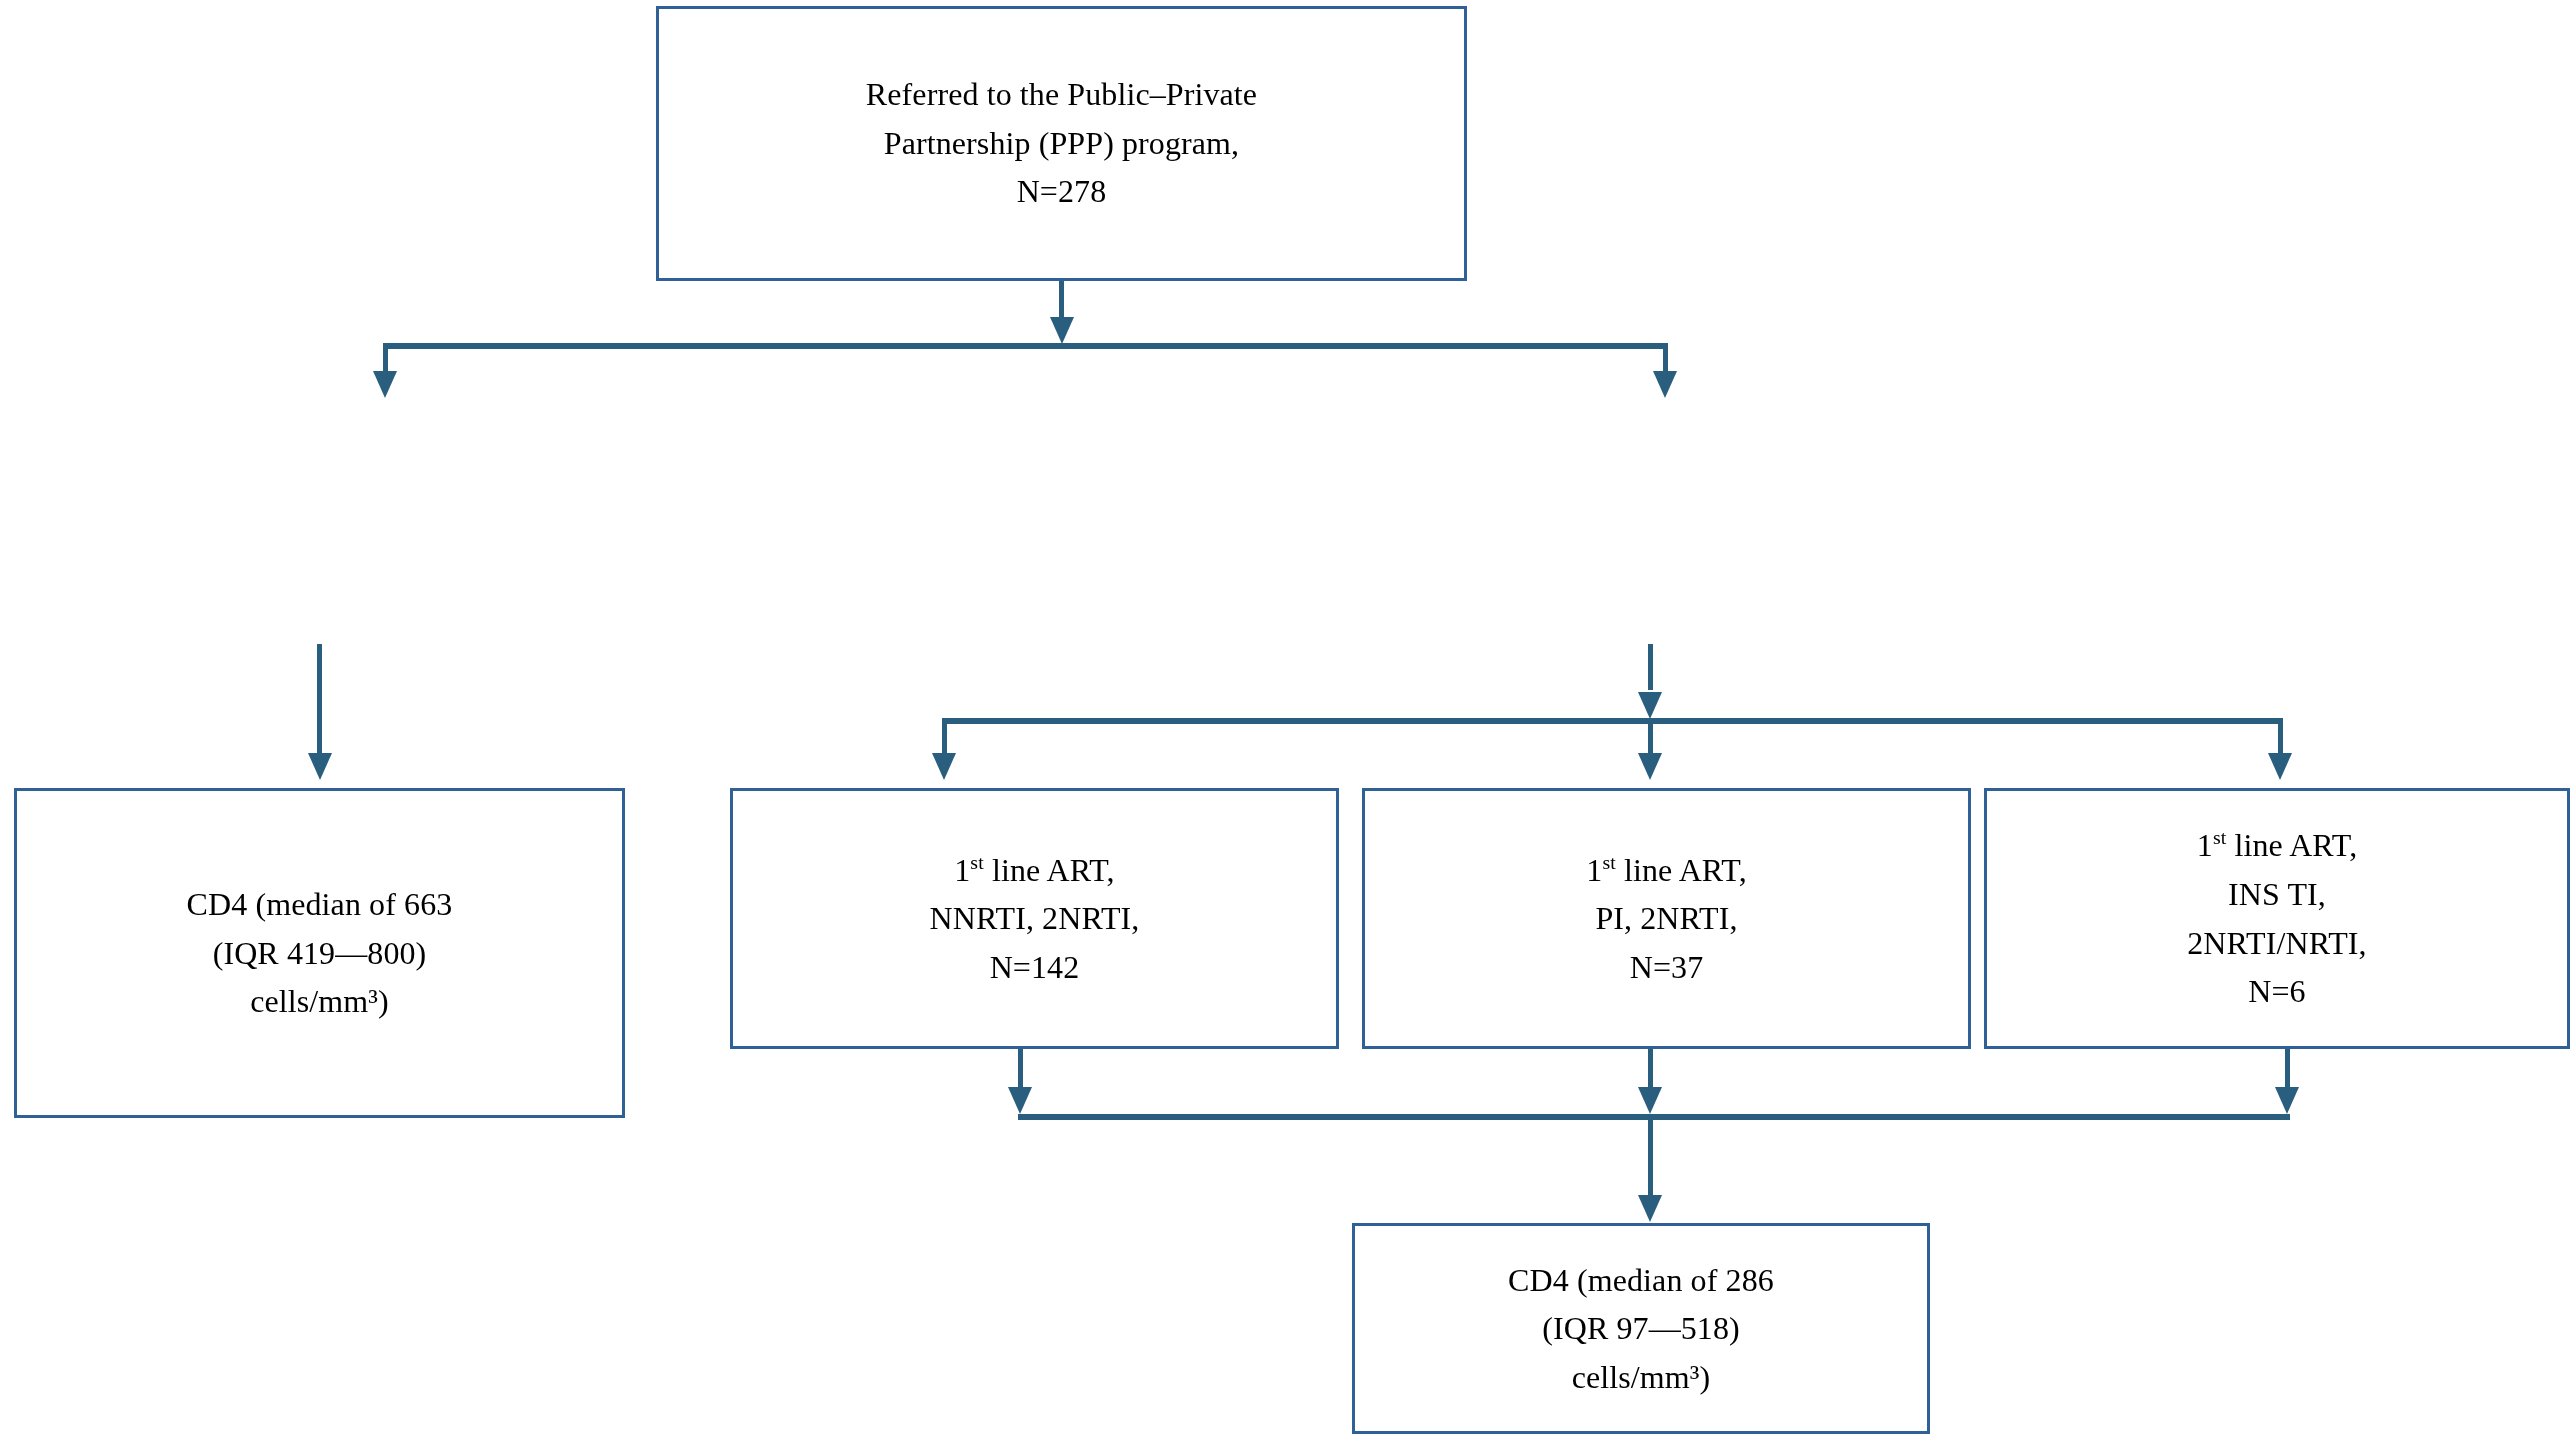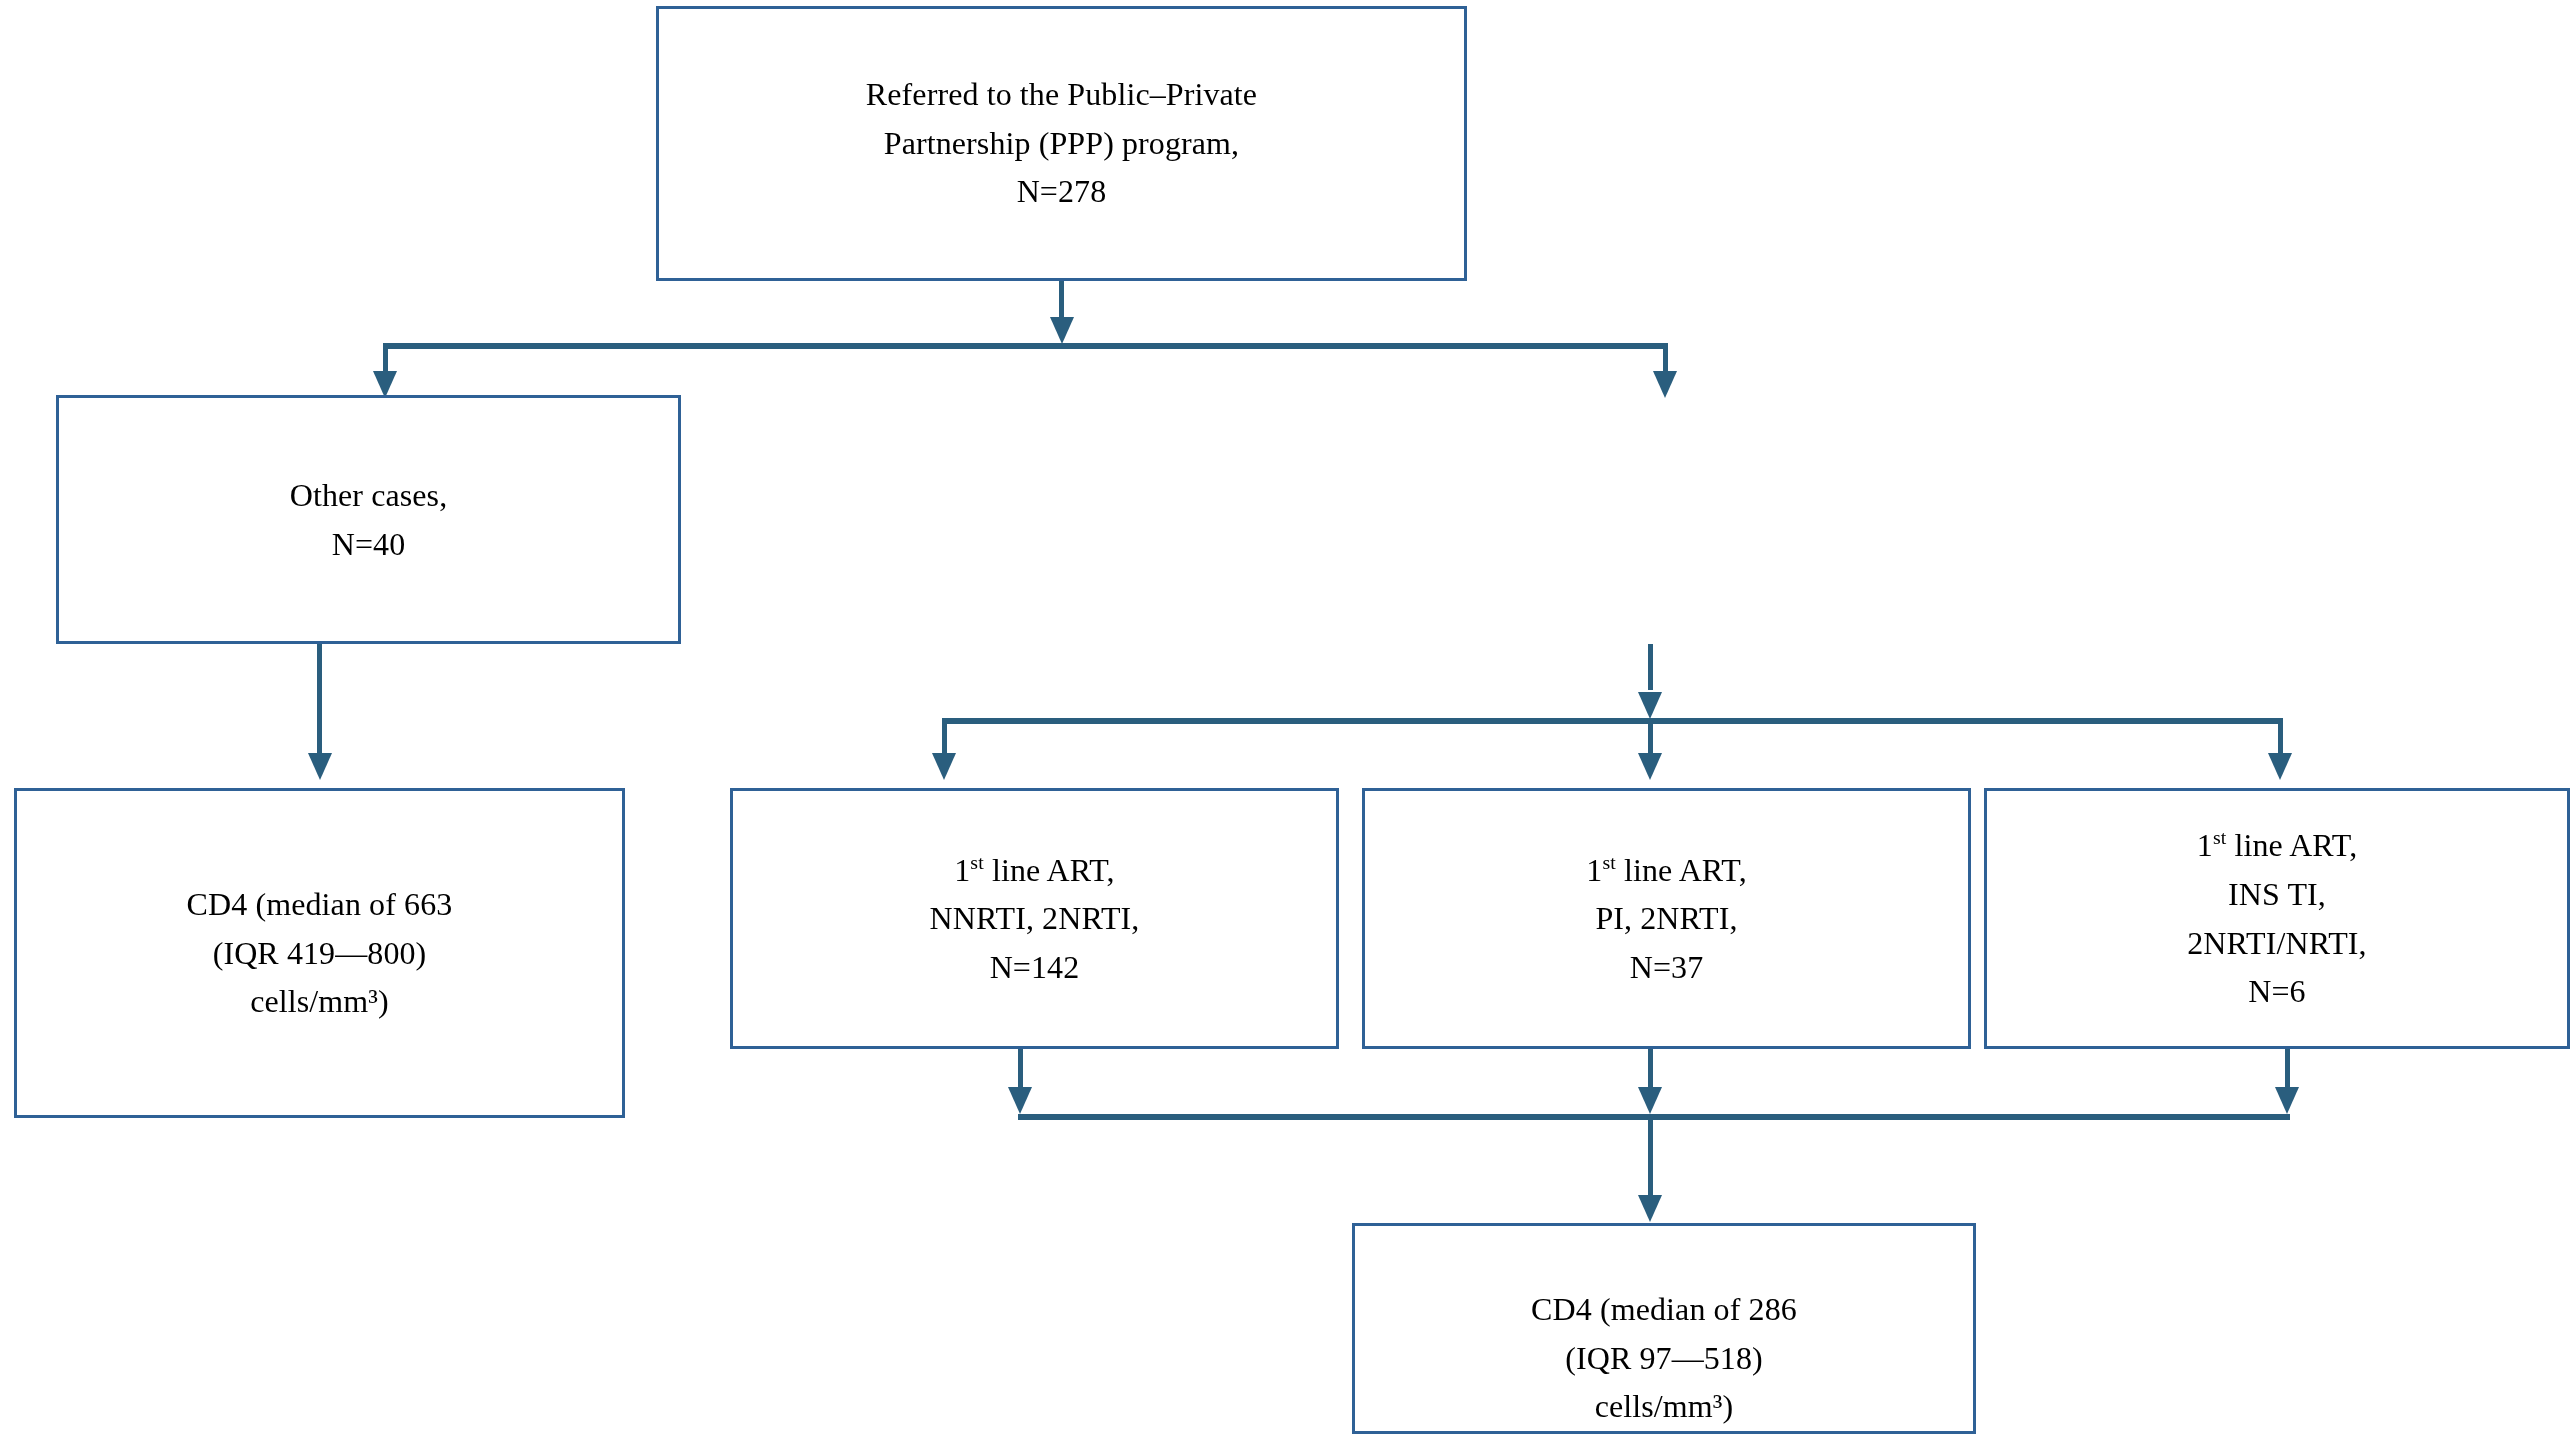--- a/index.html
+++ b/index.html
@@ -75,24 +75,20 @@
   <div class="vline" style="left:1059px; top:281px; width:4.9px; height:41px;"></div>
   <div class="arrowhead" style="left:1050px; top:317px;"></div>
   <div class="hbar" style="left:383px; top:343px; width:1285px; height:6.3px;"></div>
 
   <div class="vline" style="left:383px; top:343px; width:4.9px; height:37px;"></div>
   <div class="arrowhead" style="left:373px; top:371px;"></div>
 
   <div class="vline" style="left:1663px; top:343px; width:4.9px; height:37px;"></div>
   <div class="arrowhead" style="left:1653px; top:371px;"></div>
 
-  <div class="node" style="left:56px; top:395px; width:625px; height:249px;">
-    <div class="label">Other cases,
-N=40</div>
-  </div>
 
 
   <div class="vline" style="left:317px; top:644px; width:4.9px; height:116px;"></div>
   <div class="arrowhead" style="left:308px; top:753px;"></div>
 
   <div class="vline" style="left:1648px; top:644px; width:4.9px; height:46px;"></div>
   <div class="arrowhead" style="left:1638px; top:692px;"></div>
   <div class="hbar" style="left:942px; top:718px; width:1341px; height:6.3px;"></div>
 
   <div class="vline" style="left:942px; top:718px; width:4.9px; height:42px;"></div>
@@ -129,20 +125,20 @@
   <div class="arrowhead" style="left:1638px; top:1087px;"></div>
 
   <div class="vline" style="left:2285px; top:1049px; width:4.9px; height:42px;"></div>
   <div class="arrowhead" style="left:2275px; top:1087px;"></div>
 
   <div class="hbar" style="left:1018px; top:1114px; width:1272px; height:6.3px;"></div>
 
   <div class="vline" style="left:1648px; top:1114px; width:4.9px; height:88px;"></div>
   <div class="arrowhead" style="left:1638px; top:1195px;"></div>
 
-  <div class="node" style="left:1352px; top:1223px; width:624px; height:211px;align-items:flex-end;">
+  <div class="node" style="left:1352px; top:1223px; width:578px; height:211px;">
     <div class="label">CD4 (median of 286
 (IQR 97—518)
 cells/mm³)</div>
   </div>
 
 </div>
 
 
 </body></html>

